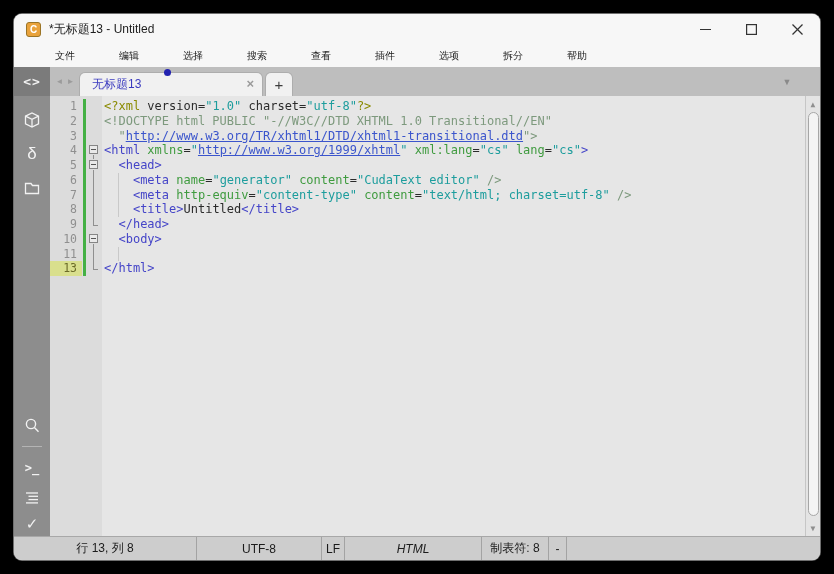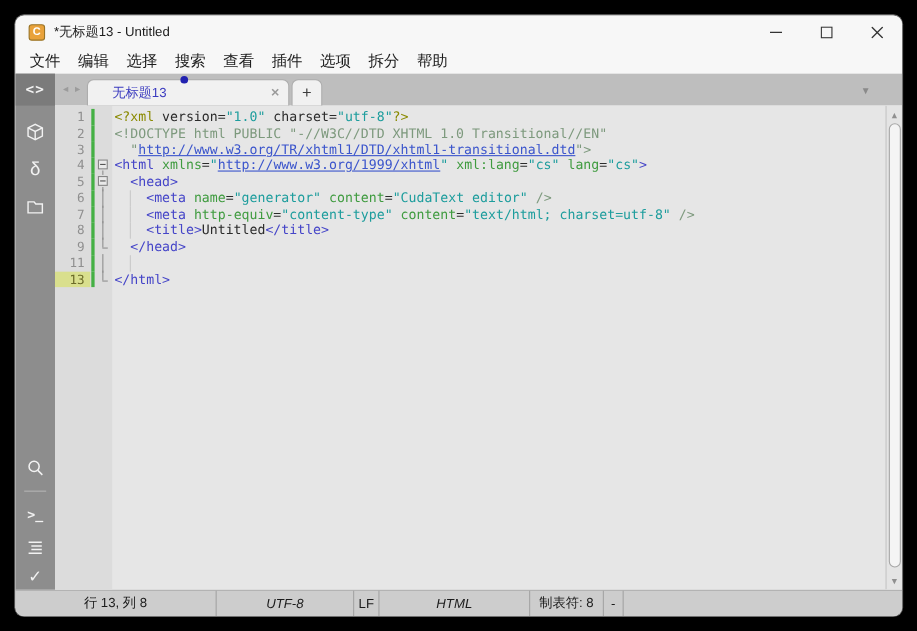--- a/index.html
+++ b/index.html
@@ -9,37 +9,37 @@
           border-radius:8px;overflow:hidden;box-shadow:0 0 0 1px #6f6f6f;display:flex;flex-direction:column;}
   
   .titlebar{height:30px;background:#f7f7f7;display:flex;align-items:center;flex:none;}
   .app-icon{width:15px;height:15px;margin-left:12px;border-radius:3px;background:var(--app-icon,#e9a23b);
             border:1px solid #9a7426;color:#fff;font-size:10px;font-weight:bold;display:flex;align-items:center;justify-content:center;flex:none;}
   .title-text{margin-left:8px;font-size:12px;color:#1d1d1d;white-space:nowrap;}
   .win-btns{margin-left:auto;display:flex;height:30px;}
   .win-btn{width:46px;height:30px;display:flex;align-items:center;justify-content:center;}
   
   .menubar{height:23px;background:#f7f7f7;display:flex;align-items:center;padding-left:5px;flex:none;}
-  .menu-item{font-size:14px;color:#1b1b1b;padding:0 8px;line-height:23px;white-space:nowrap;}
+  .menu-item{font-size:10px;color:#1b1b1b;padding:0 8px;line-height:23px;white-space:nowrap;margin-left:28px;}
   
   .main{flex:1;display:flex;min-height:0;}
   .sidebar{width:36px;background:#8d8d8d;position:relative;flex:none;}
   .sb-icon{position:absolute;left:0;width:36px;height:26px;display:flex;align-items:center;justify-content:center;color:#f2f2f2;}
   .sb-code{top:0;height:29px;background:#7b7b7b;font-family:"DejaVu Sans Mono",monospace;font-weight:bold;font-size:13px;letter-spacing:1px;}
   .sb-box{top:40px;} .sb-delta{top:74px;font-size:17px;} .sb-file{top:108px;}
   .sb-search{top:346px;} .sb-console{top:388px;font-family:"DejaVu Sans Mono",monospace;font-weight:bold;font-size:12px;}
   .sb-list{top:418px;} .sb-check{top:444px;font-size:15px;}
   .sb-divider{position:absolute;left:8px;top:379px;width:20px;height:1px;background:#b4b4b4;}
   .right-col{flex:1;display:flex;flex-direction:column;min-width:0;}
   
   .tabbar{height:29px;background:#bebebe;display:flex;align-items:flex-end;flex:none;position:relative;}
   .tab-nav{height:29px;display:flex;align-items:center;justify-content:center;width:30px;gap:3px;color:#9b9b9b;font-size:8px;flex:none;}
   .tab{position:relative;height:23px;width:182px;background:#f1f1f1;border-radius:5px 5px 0 0;flex:none;
        display:flex;align-items:center;box-shadow:0 0 0 1px #adadad;}
-  .tab-label{font-size:12px;color:var(--tab-text,#3a3abf);padding-left:22px;white-space:nowrap;}
+  .tab-label{font-size:12px;color:var(--tab-text,#3a3abf);padding-left:12px;white-space:nowrap;}
   .tab-dot{position:absolute;top:-4px;left:84px;width:7px;height:7px;border-radius:50%;background:var(--modified-dot,#2222b0);}
   .tab-close{position:absolute;right:8px;top:3px;color:#9a9a9a;font-size:13px;font-weight:bold;line-height:16px;}
   .tab-plus{height:23px;width:26px;margin-left:4px;background:#f1f1f1;border-radius:5px 5px 0 0;flex:none;
             display:flex;align-items:center;justify-content:center;color:#3c3c3c;font-size:15px;box-shadow:0 0 0 1px #adadad;}
   .tab-fill{flex:1;}
   .tab-dropdown{width:18px;height:29px;margin-right:24px;display:flex;align-items:center;justify-content:center;color:#8a8a8a;font-size:9px;flex:none;}
   
   .editor{flex:1;position:relative;background:#e6e6e6;overflow:hidden;font-family:"DejaVu Sans Mono",monospace;}
   .gutter-bg{position:absolute;left:0;top:0;bottom:0;width:52px;background:#dcdcdc;}
   .lines{position:absolute;left:0;top:3px;right:15px;}
@@ -228,20 +228,28 @@
                 <span class="fold f-mid"></span>
                 <span class="code"><i class="guide" style="left: 16.4px;"></i><span class="tk-plain">    </span><span class="tk-tag">&lt;title&gt;</span><span class="tk-plain">Untitled</span><span class="tk-tag">&lt;/title&gt;</span></span>
               </div>
               <div class="line">
                 <span class="lnum">9</span>
                 <span class="chg on"></span>
                 <span class="fold f-end"></span>
                 <span class="code"><span class="tk-plain">  </span><span class="tk-tag">&lt;/head&gt;</span></span>
               </div>
               <div class="line">
+                <span class="lnum">10</span>
+                <span class="chg on"></span>
+                <span class="fold f-start">
+                  <i class="fbox"></i>
+                </span>
+                <span class="code"><span class="tk-plain">  </span><span class="tk-tag">&lt;body&gt;</span></span>
+              </div>
+              <div class="line">
                 <span class="lnum">11</span>
                 <span class="chg on"></span>
                 <span class="fold f-mid"></span>
                 <span class="code"><i class="guide" style="left: 16.4px;"></i></span>
               </div>
               <div class="line">
                 <span class="lnum cur">13</span>
                 <span class="chg on"></span>
                 <span class="fold f-end"></span>
                 <span class="code"><span class="tk-tag">&lt;/html&gt;</span></span>
@@ -251,21 +259,21 @@
             <div class="vs-up">▲</div>
             <div class="vs-thumb"></div>
             <div class="vs-down">▼</div>
           </div>
         </div>
       </div>
     </div>
 
     <div class="statusbar" id="statusbar">
         <div class="scell" style="width: 183px;">行 13, 列 8</div>
-        <div class="scell" style="width: 125px; font-style: italic;">UTF-8</div>
+        <div class="scell" style="width: 125px;">UTF-8</div>
         <div class="scell" style="width: 23px; text-align: right;">LF</div>
         <div class="scell" style="width: 137px; font-style: italic;">HTML</div>
         <div class="scell" style="width: 67px;">制表符: 8</div>
         <div class="scell" style="width: 18px;">-</div>
         <div class="scell fill"></div>
       </div>
   </div>
 </div>
 
 </body></html>

